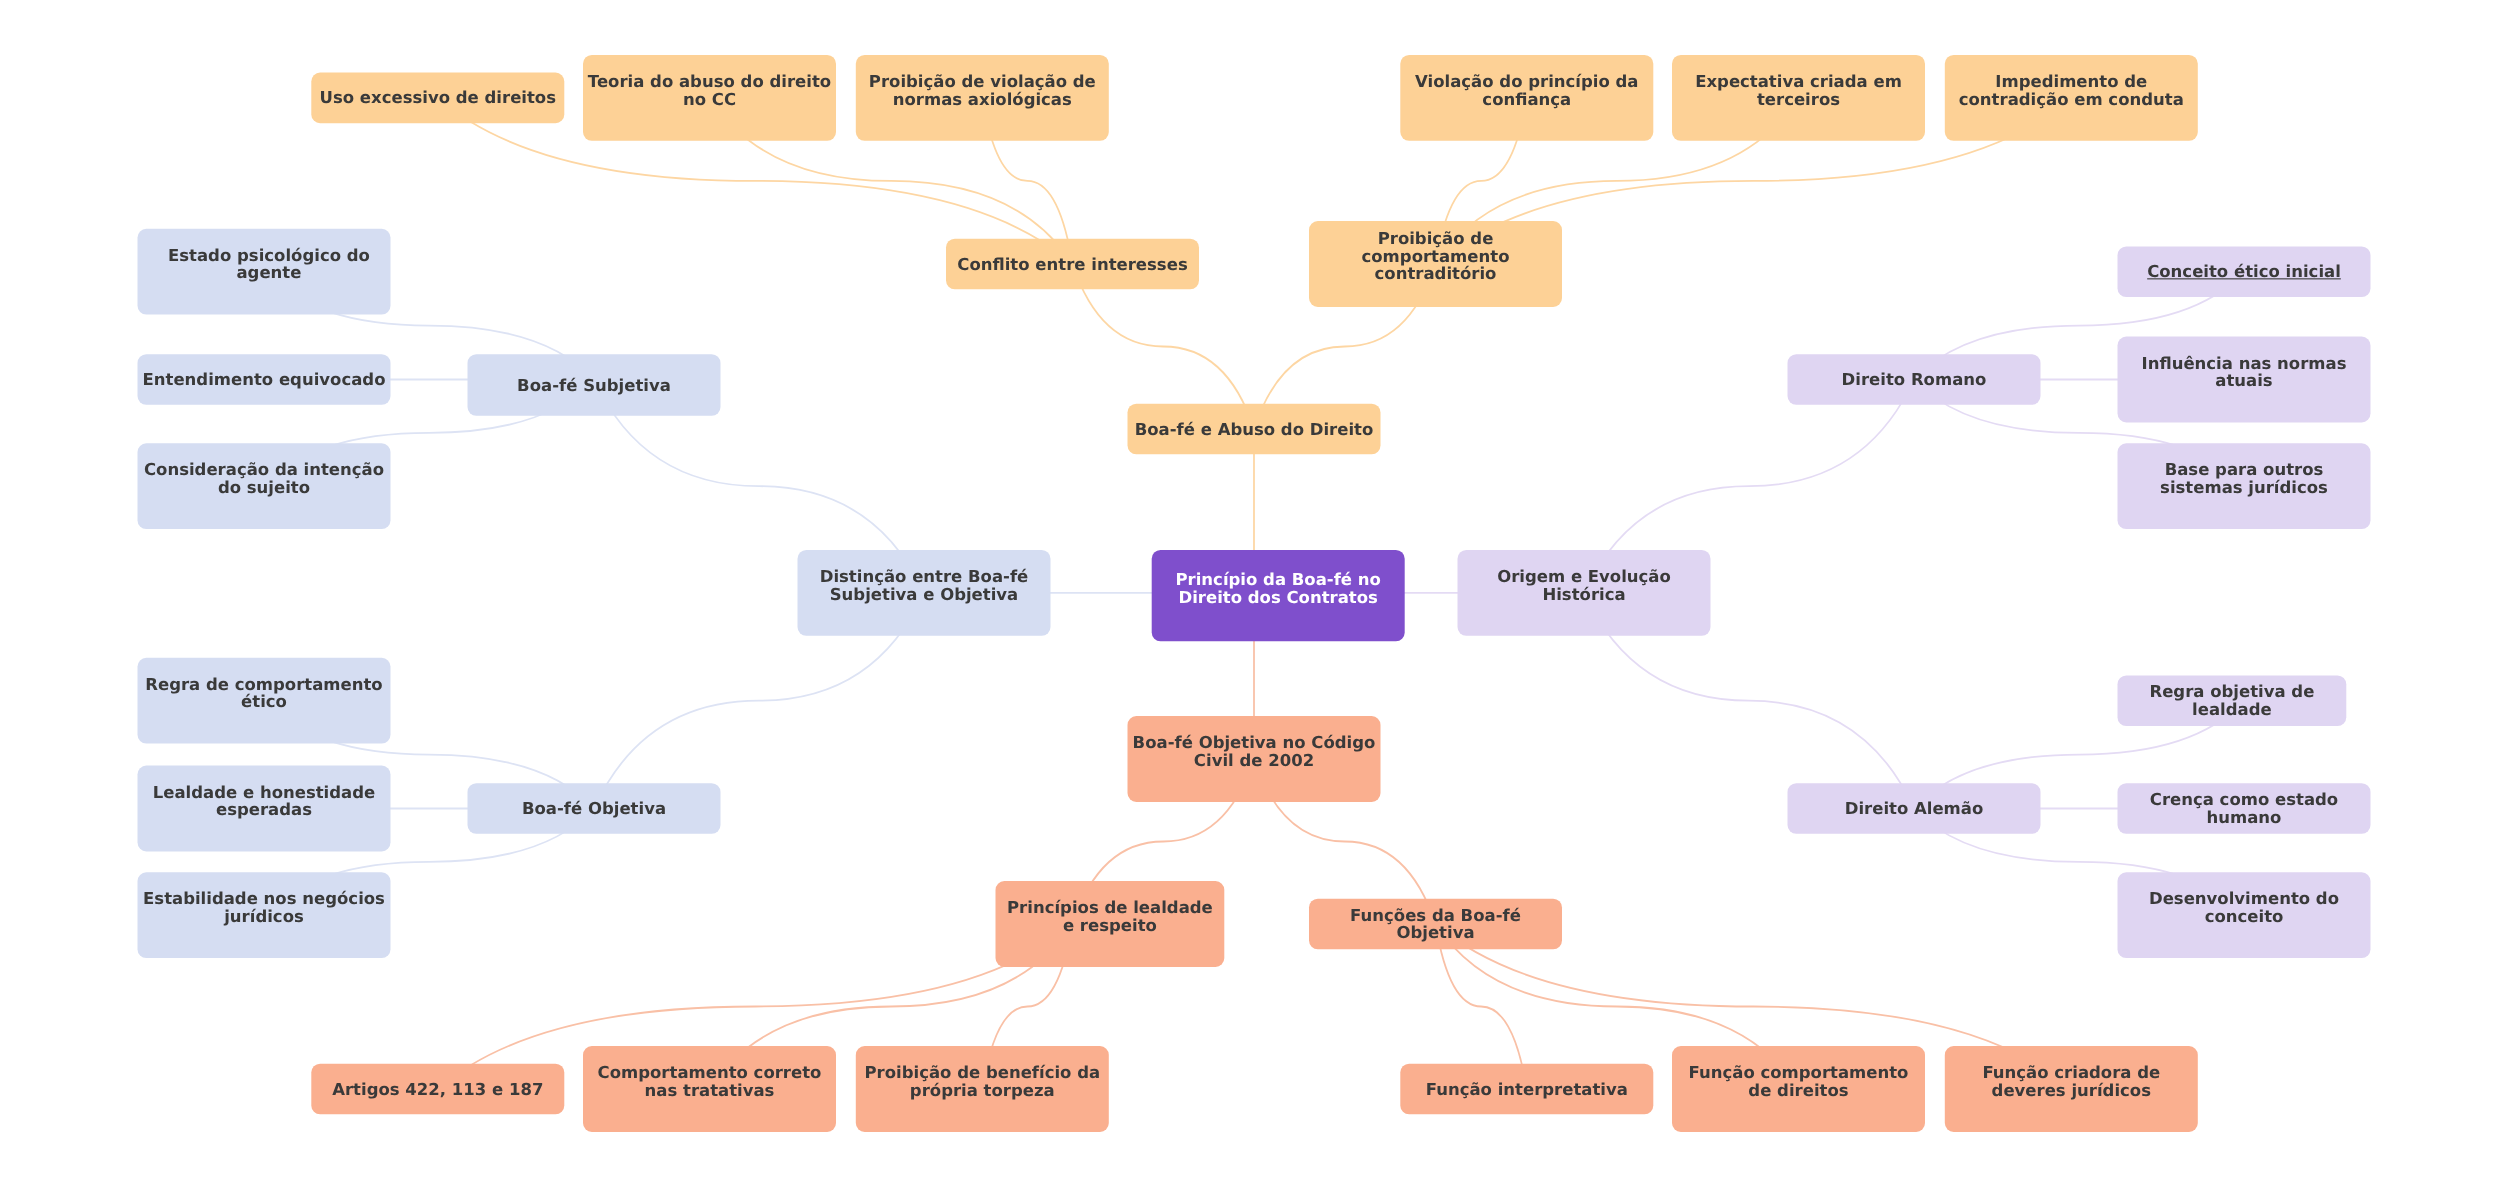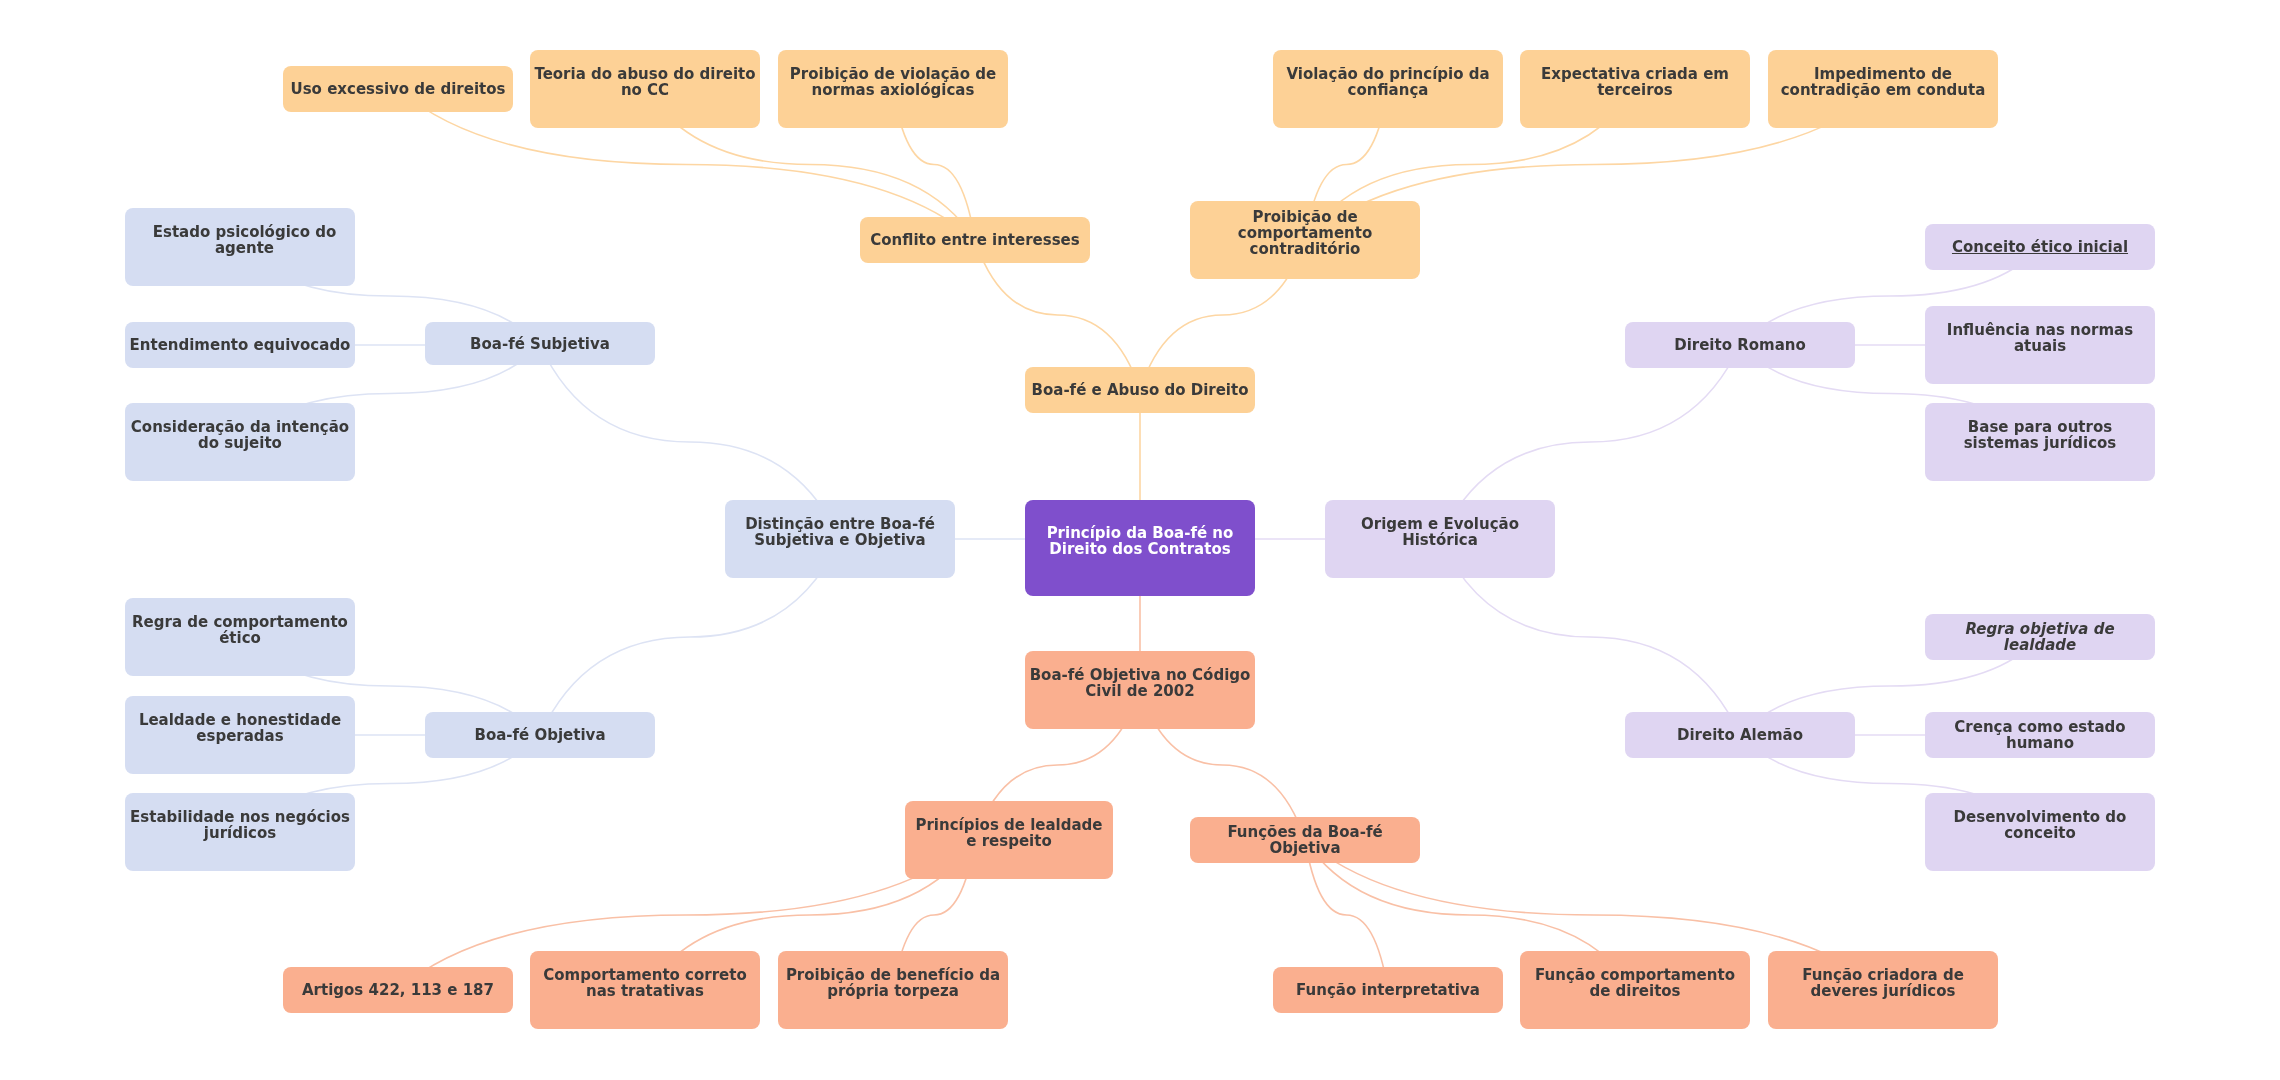--- a/index.html
+++ b/index.html
@@ -53,21 +53,21 @@
     <path d="M 1140 690 Q 1115.25 765, 1057.5 765 T 975 840" fill="none" stroke="#f9c0a6" stroke-width="1.6"></path>
     <path d="M 1140 690 Q 1164.75 765, 1222.5 765 T 1305 840" fill="none" stroke="#f9c0a6" stroke-width="1.6"></path>
     <path d="M 975 840 Q 888.45 915, 686.5 915 T 398 990" fill="none" stroke="#f9c0a6" stroke-width="1.6"></path>
     <path d="M 975 840 Q 925.5 915, 810 915 T 645 990" fill="none" stroke="#f9c0a6" stroke-width="1.6"></path>
     <path d="M 975 840 Q 962.7 915, 934 915 T 893 990" fill="none" stroke="#f9c0a6" stroke-width="1.6"></path>
     <path d="M 1305 840 Q 1317.45 915, 1346.5 915 T 1388 990" fill="none" stroke="#f9c0a6" stroke-width="1.6"></path>
     <path d="M 1305 840 Q 1354.5 915, 1470 915 T 1635 990" fill="none" stroke="#f9c0a6" stroke-width="1.6"></path>
     <path d="M 1305 840 Q 1391.7 915, 1594 915 T 1883 990" fill="none" stroke="#f9c0a6" stroke-width="1.6"></path>
   </svg>
 
-<div class="node c-root" id="n-root" style="left:1025px;top:500px;width:230px;height:96px;">
+<div class="node c-root" id="n-root" style="left:1047px;top:500px;width:230px;height:83px;">
     <span>Princípio da Boa-fé no Direito dos Contratos</span>
   </div>
 
 <div class="node c-orange single" id="n-abuse" style="left:1025px;top:367px;width:230px;height:46px;">
     <span>Boa-fé e Abuso do Direito</span>
   </div>
 <div class="node c-orange single" id="n-conflict" style="left:860px;top:217px;width:230px;height:46px;">
     <span>Conflito entre interesses</span>
   </div>
 <div class="node c-orange" id="n-contraditorio" style="left:1190px;top:201px;width:230px;height:78px;">
@@ -88,21 +88,21 @@
 <div class="node c-orange" id="n-expectativa" style="left:1520px;top:50px;width:230px;height:78px;">
     <span>Expectativa criada em terceiros</span>
   </div>
 <div class="node c-orange" id="n-impedimento" style="left:1768px;top:50px;width:230px;height:78px;">
     <span>Impedimento de contradição em conduta</span>
   </div>
 
 <div class="node c-blue" id="n-distinction" style="left:725px;top:500px;width:230px;height:78px;">
     <span>Distinção entre Boa-fé Subjetiva e Objetiva</span>
   </div>
-<div class="node c-blue single" id="n-subjetiva" style="left:425px;top:322px;width:230px;height:43px;">
+<div class="node c-blue single" id="n-subjetiva" style="left:425px;top:322px;width:230px;height:56px;">
     <span>Boa-fé Subjetiva</span>
   </div>
 <div class="node c-blue single" id="n-objetiva" style="left:425px;top:712px;width:230px;height:46px;">
     <span>Boa-fé Objetiva</span>
   </div>
 <div class="node c-blue" id="n-estado_psicologico" style="left:125px;top:208px;width:230px;height:78px;padding-left:13px;">
     <span>Estado psicológico do agente</span>
   </div>
 <div class="node c-blue single" id="n-entendimento" style="left:125px;top:322px;width:230px;height:46px;">
     <span>Entendimento equivocado</span>
@@ -131,21 +131,21 @@
   </div>
 <div class="node c-lilac single" id="n-conceito_etico" style="left:1925px;top:224px;width:230px;height:46px;text-decoration:underline;">
     <span>Conceito ético inicial</span>
   </div>
 <div class="node c-lilac" id="n-influencia" style="left:1925px;top:306px;width:230px;height:78px;">
     <span>Influência nas normas atuais</span>
   </div>
 <div class="node c-lilac" id="n-base_sistemas" style="left:1925px;top:403px;width:230px;height:78px;">
     <span>Base para outros sistemas jurídicos</span>
   </div>
-<div class="node c-lilac single" id="n-regra_objetiva" style="left:1925px;top:614px;width:230px;height:46px;font-style:italic;">
+<div class="node c-lilac single" id="n-regra_objetiva" style="left:1925px;top:614px;width:208px;height:46px;">
     <span>Regra objetiva de lealdade</span>
   </div>
 <div class="node c-lilac single" id="n-crenca" style="left:1925px;top:712px;width:230px;height:46px;">
     <span>Crença como estado humano</span>
   </div>
 <div class="node c-lilac" id="n-desenvolvimento" style="left:1925px;top:793px;width:230px;height:78px;">
     <span>Desenvolvimento do conceito</span>
   </div>
 
 <div class="node c-salmon" id="n-civil_code" style="left:1025px;top:651px;width:230px;height:78px;">

